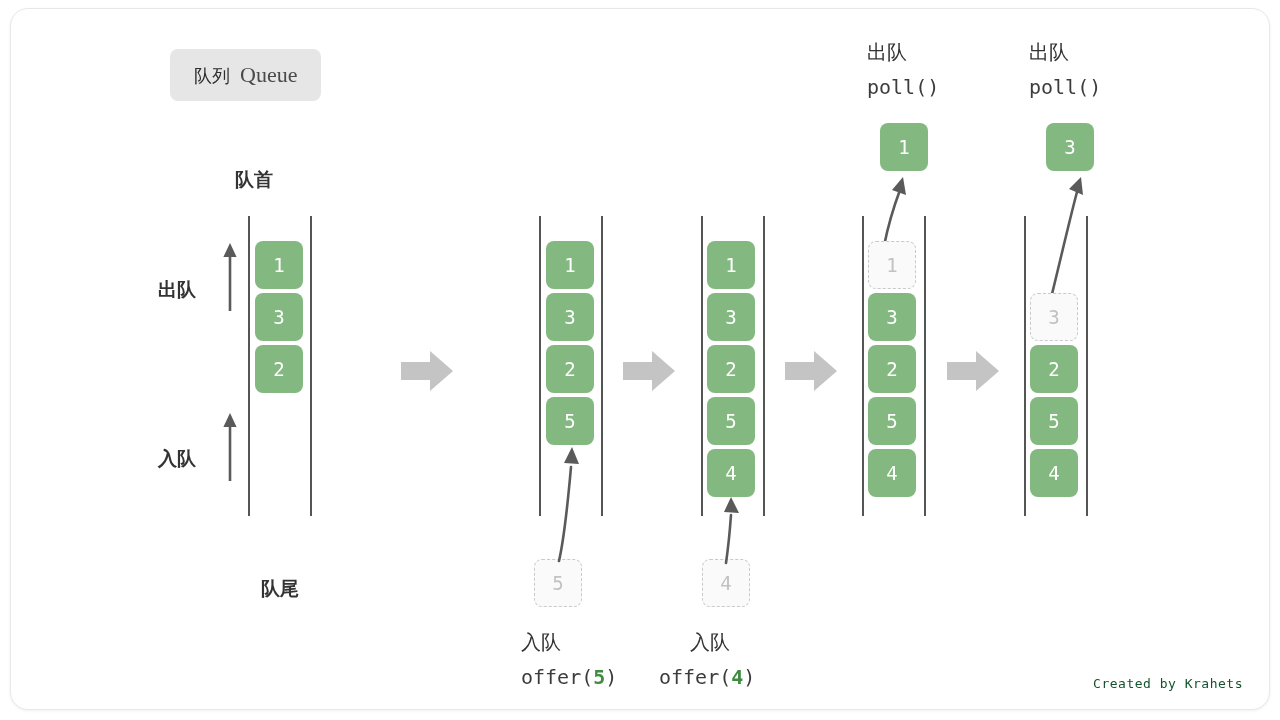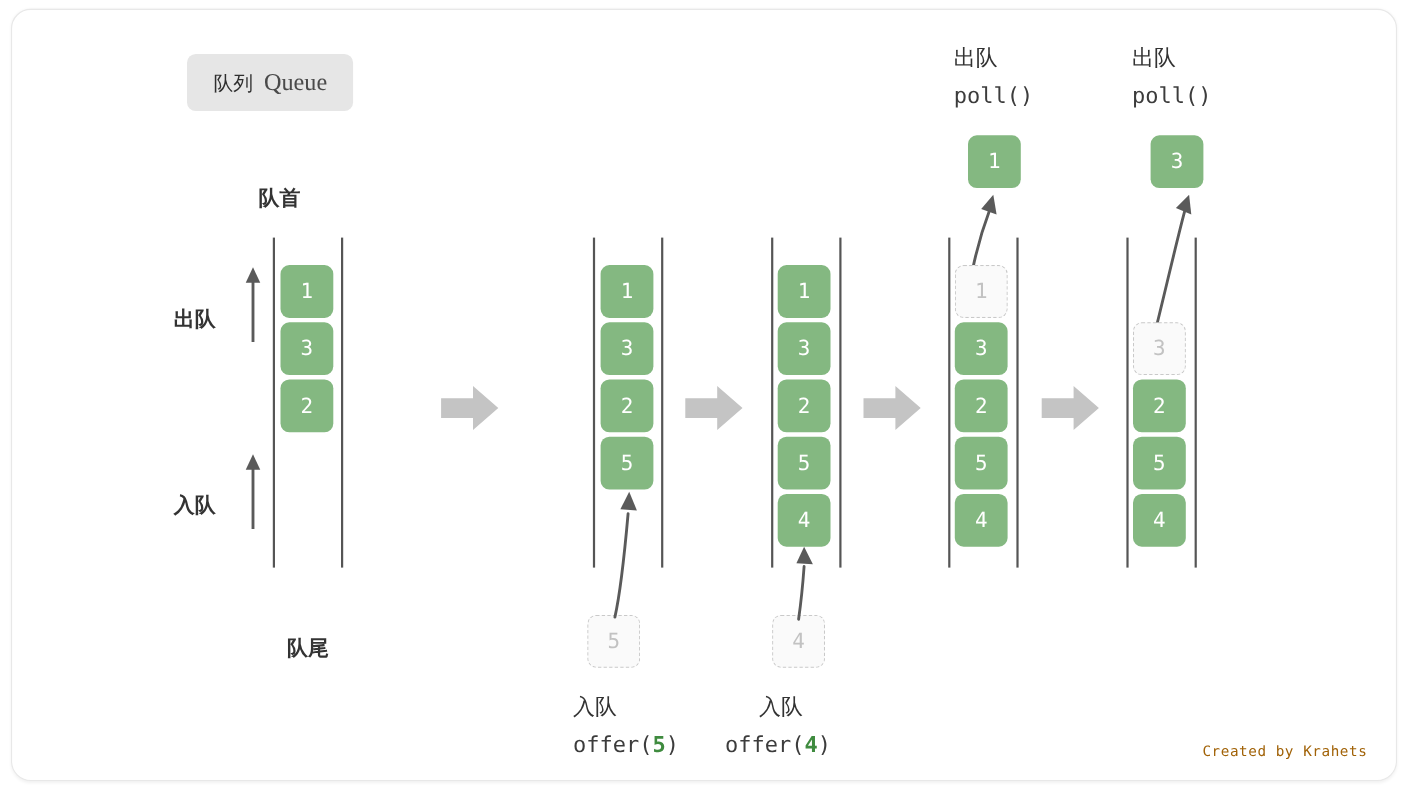--- a/index.html
+++ b/index.html
@@ -73,21 +73,21 @@
   }
   .lbl-mono .num{color:#3f8b3f;font-weight:bold;}
   .op-cn{
     font-size:20px;color:#333333;
     font-family:"Liberation Sans","DejaVu Sans",sans-serif;
     white-space:nowrap;
   }
 
   #watermark{
     right:26px;bottom:18px;
-    font-size:13px;color:#a16207;
+    font-size:13px;color:#14532d;
     font-family:"DejaVu Sans Mono","Liberation Mono",monospace;
     letter-spacing:0.5px;
   }
   svg{overflow:visible;}
 </style>
 </head>
 <body>
 
 <div id="card">
 

